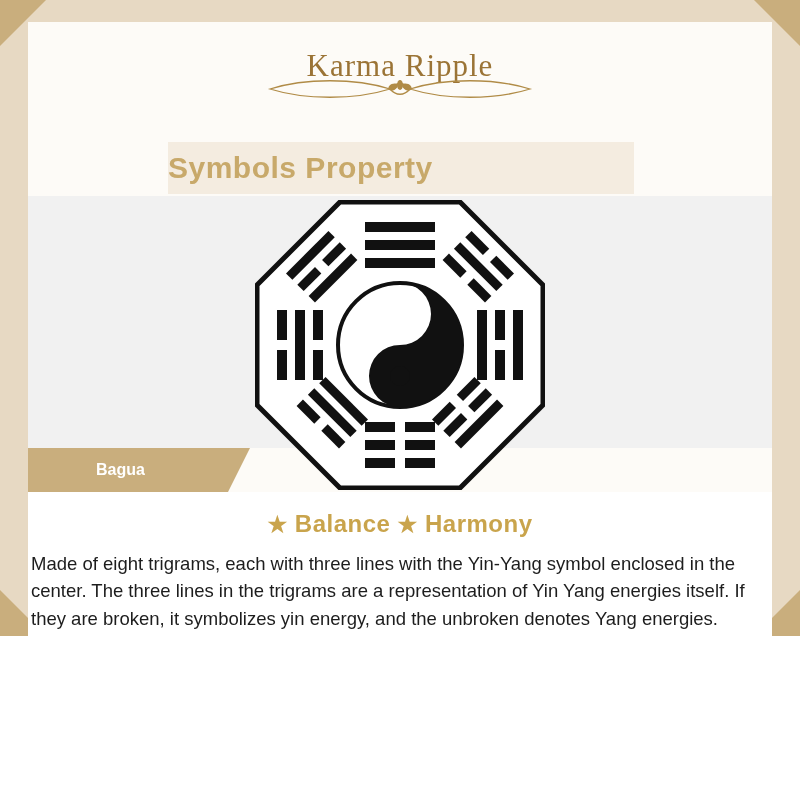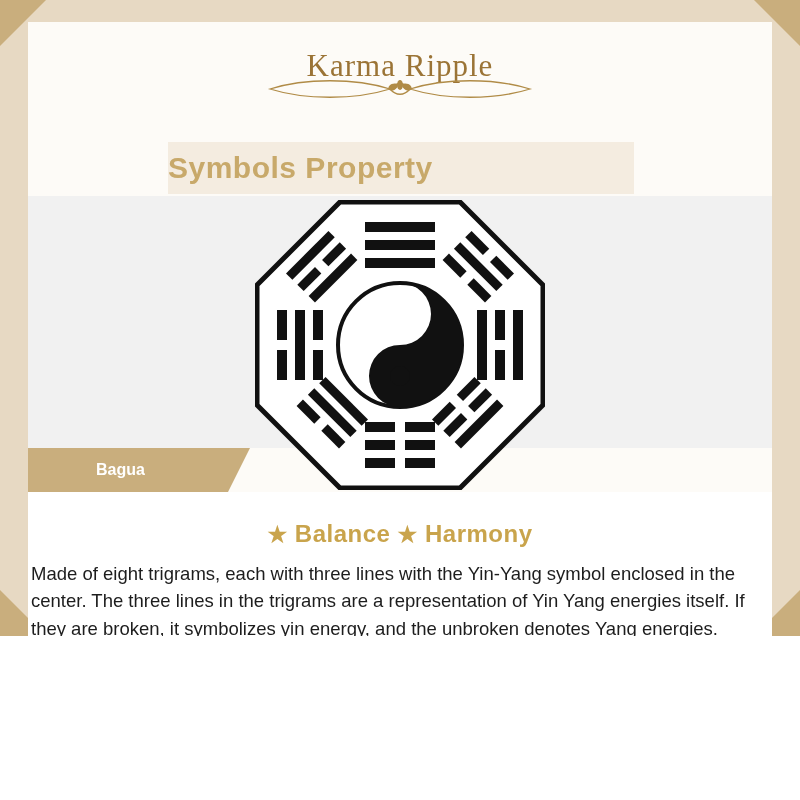--- a/index.html
+++ b/index.html
@@ -151,21 +151,21 @@
 
   
   .content {
     position: absolute;
     left: 28px; top: 492px;
     width: 744px; height: 308px;
     background: #ffffff;
   }
   .tagline {
     text-align: center;
-    margin-top: 28px;
+    margin-top: 18px;
     font-size: 24px;
     font-weight: bold;
     color: #c9a44c;
     letter-spacing: 0.5px;
   }
   .tagline .star { color: #c9a44c; font-size: 22px; }
   .body-text {
     margin: 12px 3px 0 3px;
     font-size: 18.5px;
     line-height: 1.48;

